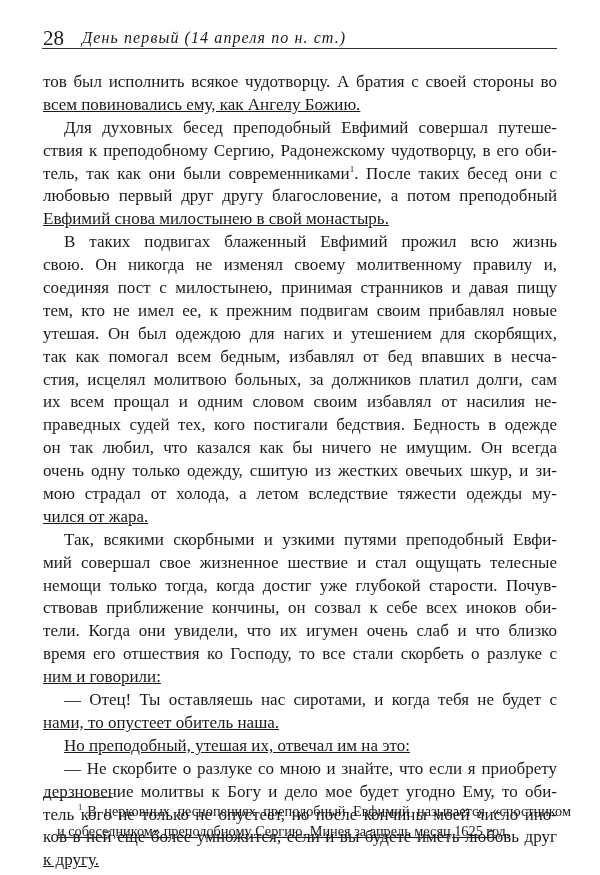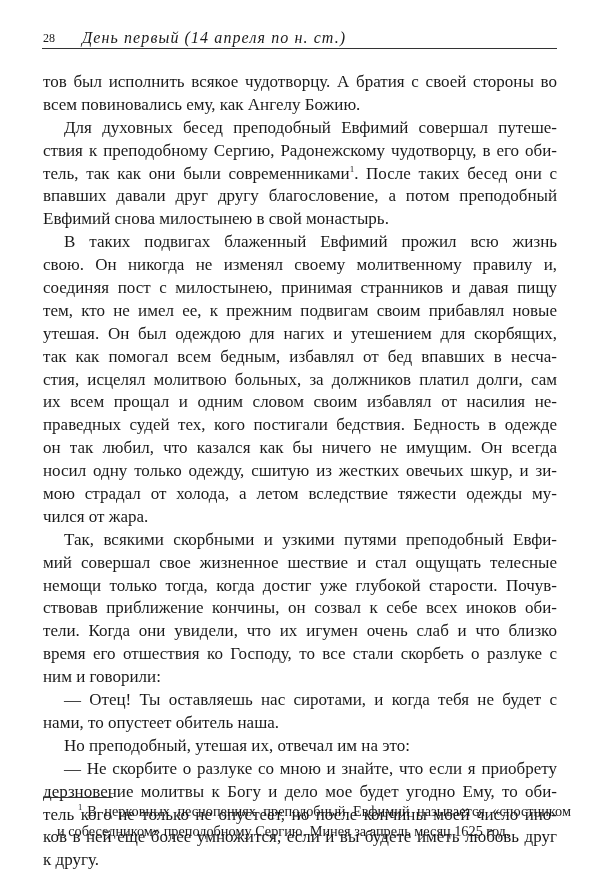--- a/index.html
+++ b/index.html
@@ -6,36 +6,36 @@
   body {
     width: 600px; height: 875px; position: relative; overflow: hidden;
     font-family: "Liberation Serif", "DejaVu Serif", serif;
     color: #1a1a1a;
   }
   .running-head {
     position: absolute; left: 42px; top: 28px; width: 515px; height: 20px;
     border-bottom: 1.3px solid #333;
   }
   .page-number {
-    position: absolute; left: 1px; top: 0; font-size: 12px; line-height: 20px;
+    position: absolute; left: 1px; top: 0; font-size: 21px; line-height: 20px;
   }
   .running-title {
     position: absolute; left: 0; right: 0; top: 0; text-align: left;
     font-style: italic; font-size: 16px; line-height: 20px; letter-spacing: 1.1px;
     padding-left: 40px;
   }
   .body-text {
     position: absolute; left: 43px; top: 71px; width: 514px;
     font-size: 17px; line-height: 22.9px;
   }
   .line {
     display: block; white-space: nowrap; text-align: justify;
     text-align-last: justify; height: 22.9px;
   }
-  .line.last { text-align-last: left; }
+  .line.last { text-align-last: left; text-decoration: underline; }
   .line.indent { padding-left: 21px; }
   sup.fnref { font-size: 9px; vertical-align: 7px; line-height: 0; }
   .footnote-rule {
     position: absolute; left: 43px; top: 797px; width: 70px; height: 0;
     border-top: 1px solid #333;
   }
   .footnotes {
     position: absolute; left: 43px; top: 802px; width: 514px;
     font-size: 14.3px; line-height: 19.5px; margin-left: 14px;
   }
@@ -50,33 +50,33 @@
   <span class="page-number">28</span>
   <span class="running-title">День первый (14 апреля по н. ст.)</span>
 </header>
 
 <main class="body-text" id="body-text">
     <span class="line"><span>тов был исполнить всякое чудотворцу. А братия с своей стороны во</span></span>
     <span class="line last"><span>всем повиновались ему, как Ангелу Божию.</span></span>
     <span class="line indent"><span>Для духовных бесед преподобный Евфимий совершал путеше-</span></span>
     <span class="line"><span>ствия к преподобному Сергию, Радонежскому чудотворцу, в его оби-</span></span>
     <span class="line"><span>тель, так как они были современниками</span><sup class="fnref">1</sup><span>. После таких бесед они с</span></span>
-    <span class="line"><span>впавших давали друг другу благословение, а потом преподобный</span></span>
+    <span class="line"><span>любовью первый друг другу благословение, а потом преподобный</span></span>
     <span class="line last"><span>Евфимий снова милостынею в свой монастырь.</span></span>
     <span class="line indent"><span>В таких подвигах блаженный Евфимий прожил всю жизнь</span></span>
     <span class="line"><span>свою. Он никогда не изменял своему молитвенному правилу и,</span></span>
     <span class="line"><span>соединяя пост с милостынею, принимая странников и давая пищу</span></span>
     <span class="line"><span>тем, кто не имел ее, к прежним подвигам своим прибавлял новые</span></span>
     <span class="line"><span>утешая. Он был одеждою для нагих и утешением для скорбящих,</span></span>
     <span class="line"><span>так как помогал всем бедным, избавлял от бед впавших в несча-</span></span>
     <span class="line"><span>стия, исцелял молитвою больных, за должников платил долги, сам</span></span>
     <span class="line"><span>их всем прощал и одним словом своим избавлял от насилия не-</span></span>
     <span class="line"><span>праведных судей тех, кого постигали бедствия. Бедность в одежде</span></span>
     <span class="line"><span>он так любил, что казался как бы ничего не имущим. Он всегда</span></span>
-    <span class="line"><span>носил одну только одежду, сшитую из жестких овечьих шкур, и зи-</span></span>
+    <span class="line"><span>очень одну только одежду, сшитую из жестких овечьих шкур, и зи-</span></span>
     <span class="line"><span>мою страдал от холода, а летом вследствие тяжести одежды му-</span></span>
     <span class="line last"><span>чился от жара.</span></span>
     <span class="line indent"><span>Так, всякими скорбными и узкими путями преподобный Евфи-</span></span>
     <span class="line"><span>мий совершал свое жизненное шествие и стал ощущать телесные</span></span>
     <span class="line"><span>немощи только тогда, когда достиг уже глубокой старости. Почув-</span></span>
     <span class="line"><span>ствовав приближение кончины, он созвал к себе всех иноков оби-</span></span>
     <span class="line"><span>тели. Когда они увидели, что их игумен очень слаб и что близко</span></span>
     <span class="line"><span>время его отшествия ко Господу, то все стали скорбеть о разлуке с</span></span>
     <span class="line last"><span>ним и говорили:</span></span>
     <span class="line indent"><span>— Отец! Ты оставляешь нас сиротами, и когда тебя не будет с</span></span>

